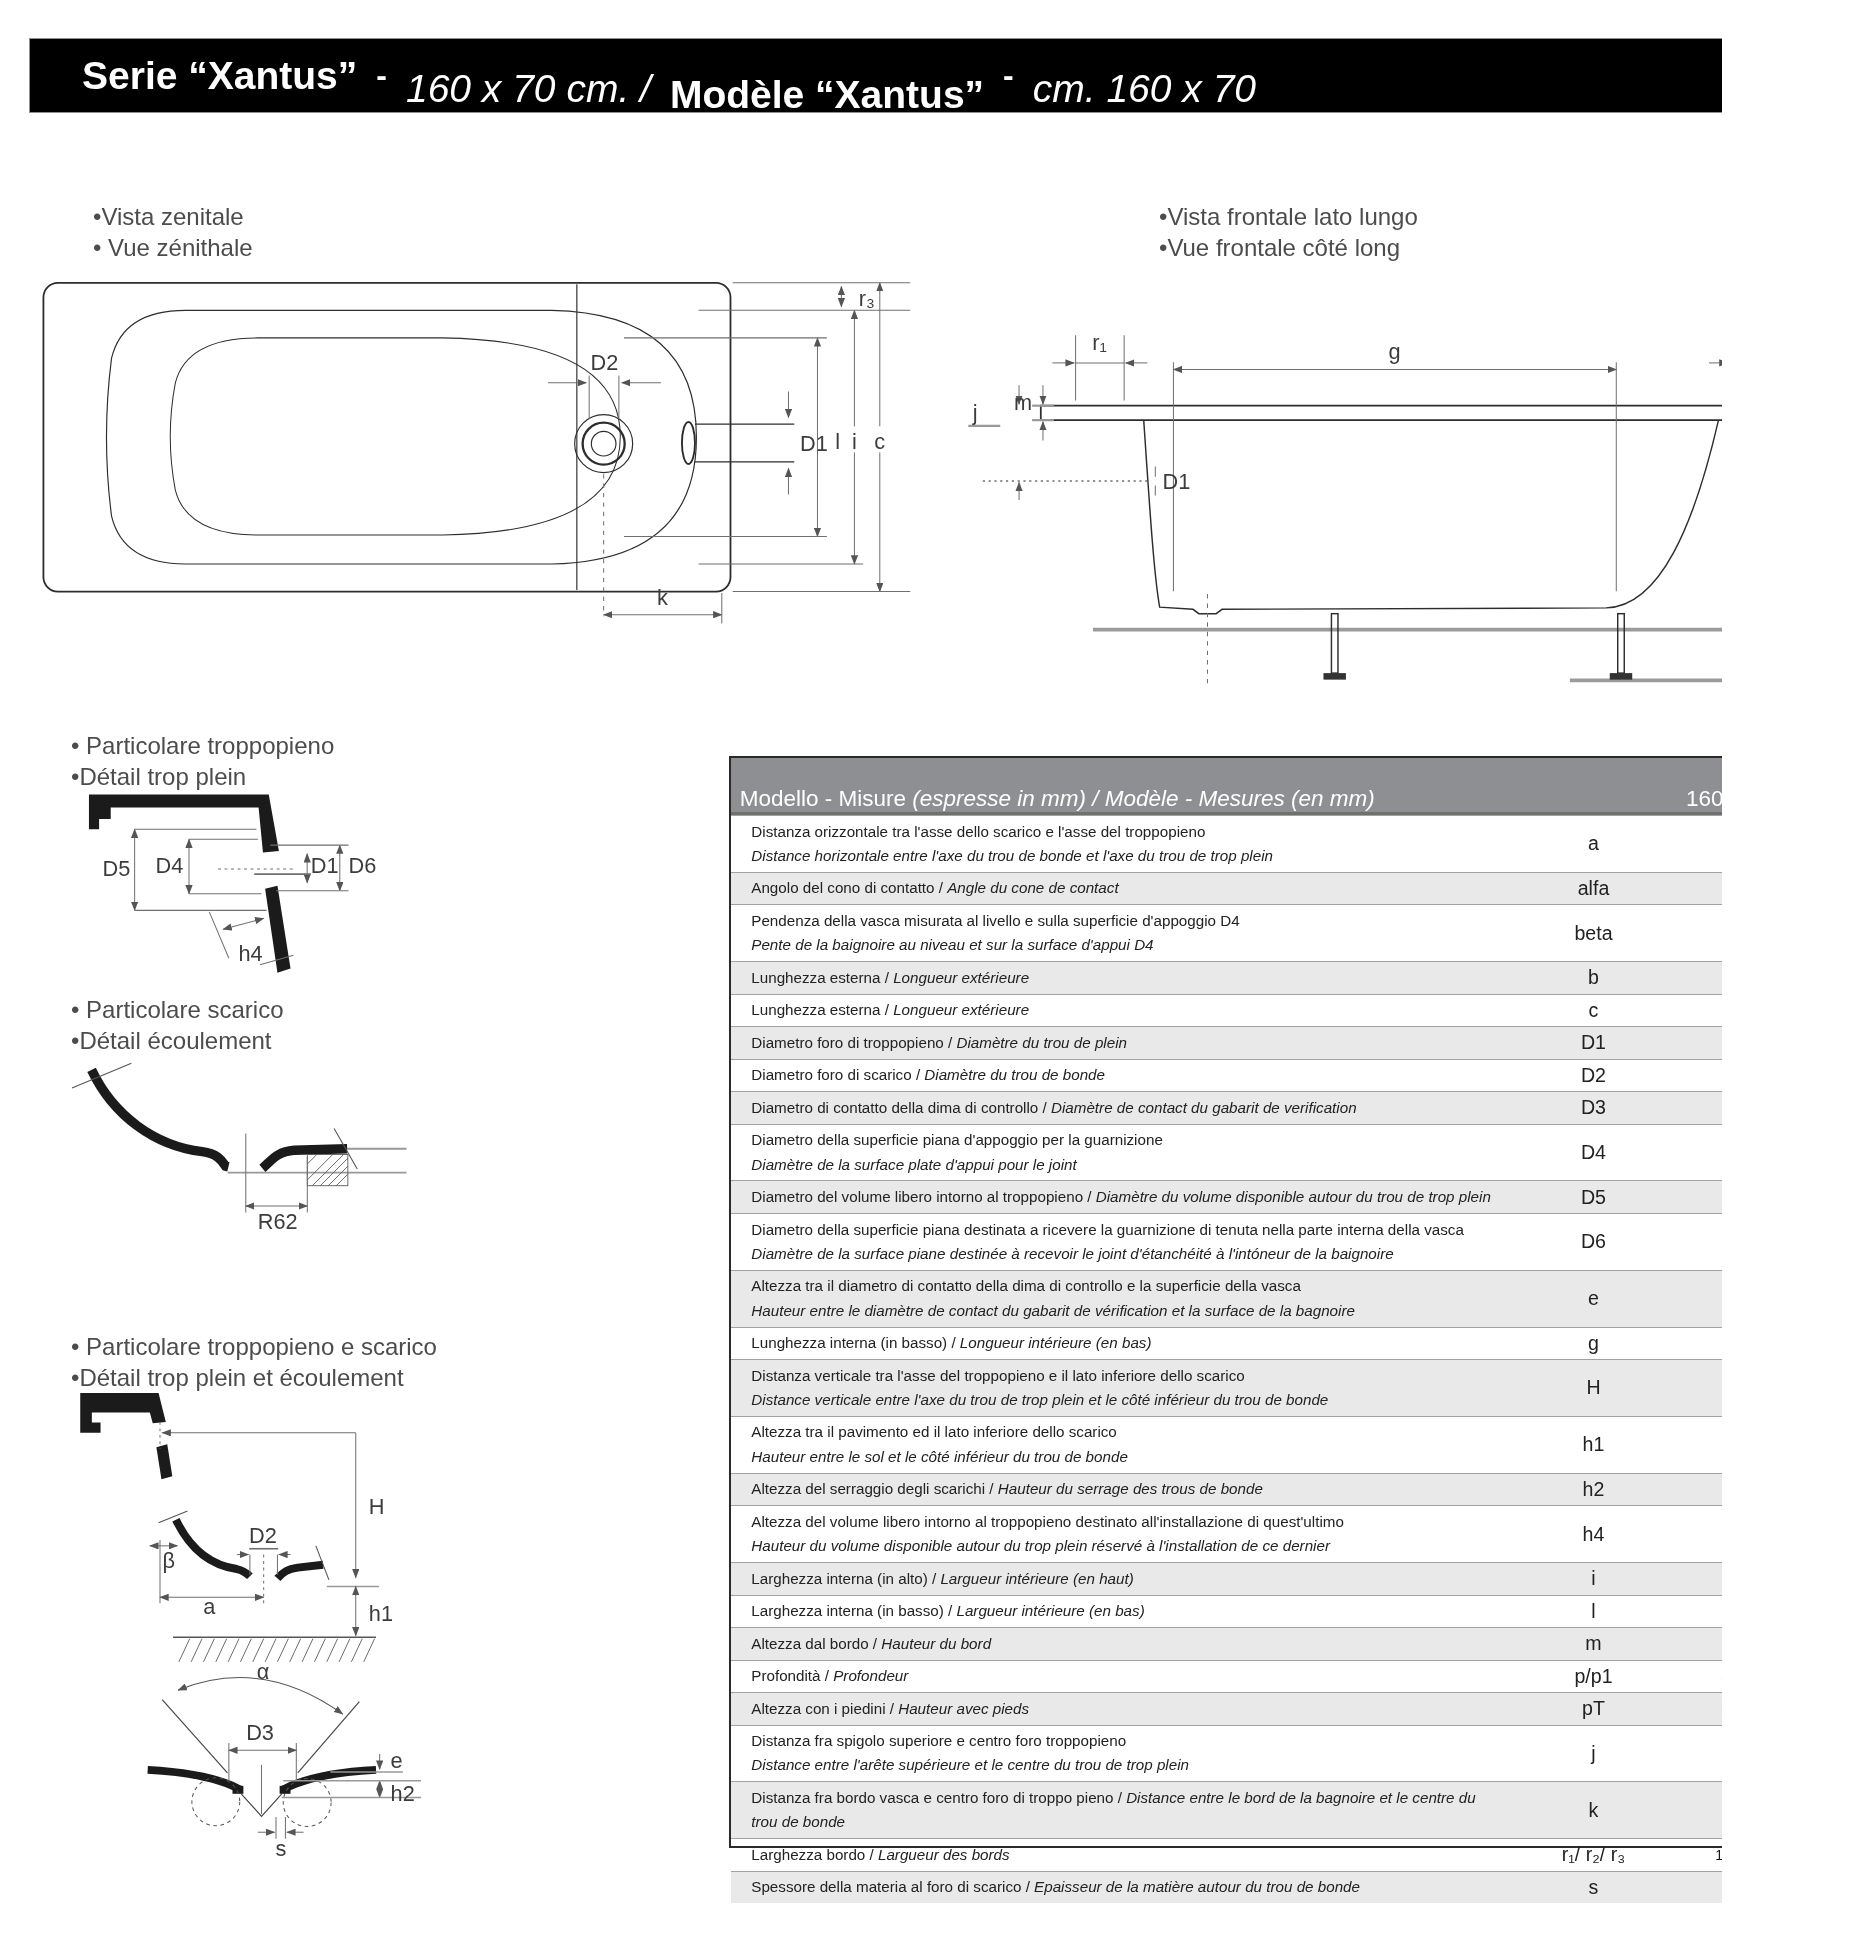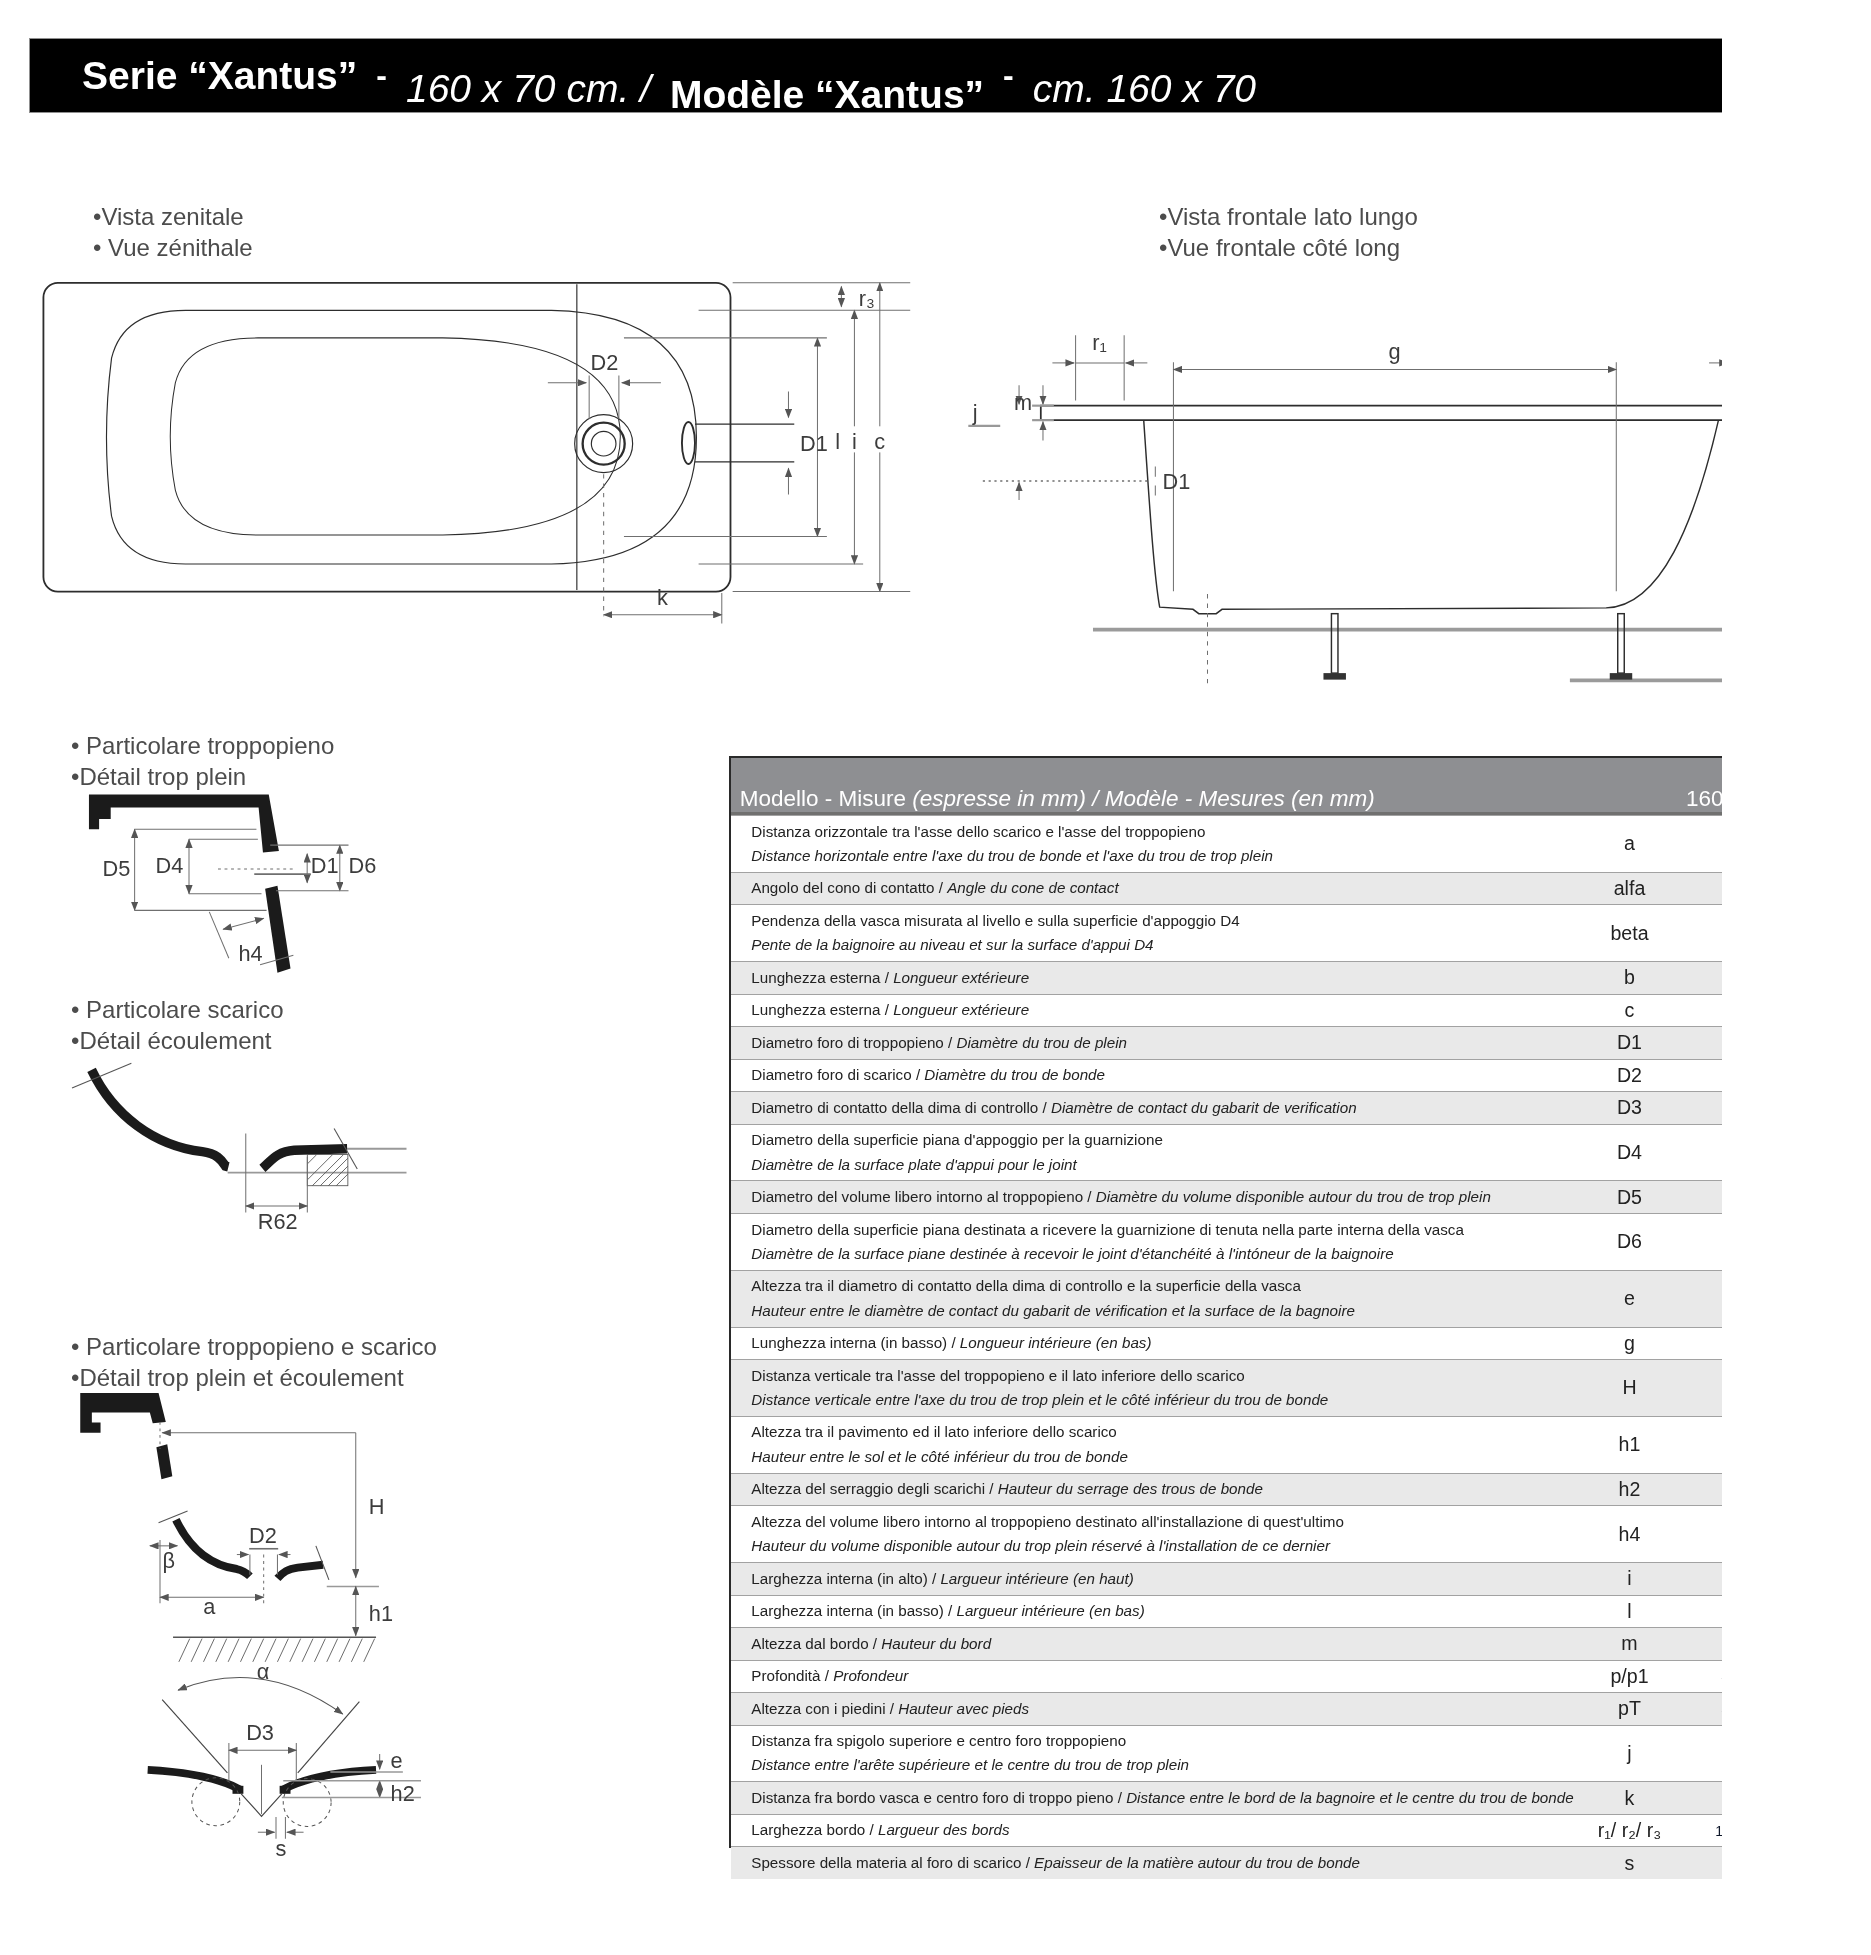--- a/index.html
+++ b/index.html
@@ -19,21 +19,21 @@
   
   .sec-title{position:absolute;color:#4c4c4c;font-size:24px;line-height:30.5px;}
 
   
   .meas-table{position:absolute;left:729px;top:756px;width:1082px;height:1092px;
               border:2.2px solid #2a2a2a;background:#fff;box-sizing:border-box;
               display:flex;flex-direction:column;}
   .thead{background:#8e8f92;color:#fff;display:flex;align-items:flex-end;justify-content:space-between;
          padding:0 11.6px 0 8.7px;height:54px;flex:0 0 auto;font-size:22.5px;border-bottom:3.6px solid #70706f;}
   .thead .t-italic{font-style:italic;}
-  .trow{display:flex;align-items:center;border-top:1.5px solid #a2a2a2;flex:1 1 auto;padding:3.6px 0;}
+  .trow{display:flex;align-items:center;border-top:1.5px solid #a2a2a2;flex:1 1 auto;padding:3.6px 0;gap:36px;}
   .trow.alt{background:#e9e9e9;}
   .tdesc{flex:1 1 auto;padding-left:20.3px;font-size:15.2px;line-height:1.6;color:#222;}
   .tdesc .fr{font-style:italic;}
   .fr-inline{font-style:italic;}
   .tsym{flex:0 0 109px;text-align:center;font-size:19.6px;color:#222;}
   .tval{flex:0 0 125px;text-align:center;font-size:14px;font-weight:normal;color:#0f172a;}
 
   
   svg text{font-family:"Liberation Sans",sans-serif;font-size:30px;fill:#3c3c3c;}
   .dimline{stroke:#6f6f6f;stroke-width:1.4;fill:none;}

